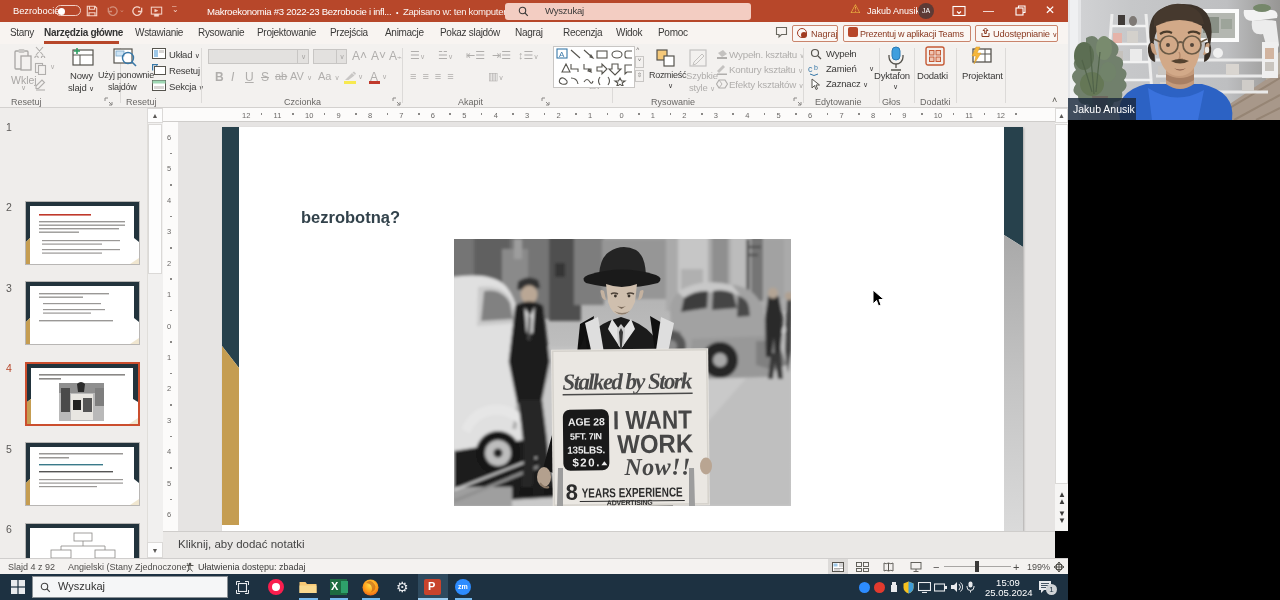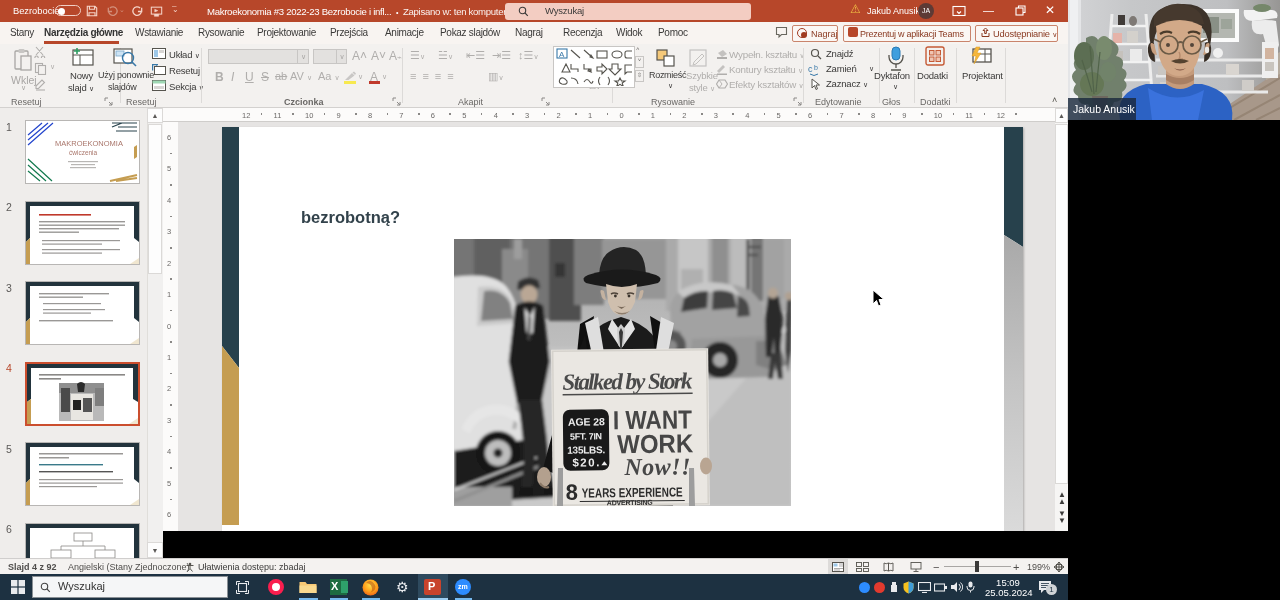--- a/index.html
+++ b/index.html
@@ -182,21 +182,21 @@
   <span class="abs" style="left:290px;top:70px;font-size:11px;color:#b0aeac;">AV <span style="font-size:7px;">∨</span></span>
   <span class="abs" style="left:318px;top:70px;font-size:11px;color:#b0aeac;">Aa <span style="font-size:7px;">∨</span></span>
   <svg class="abs" style="left:344px;top:71px;" width="13" height="10" viewBox="0 0 13 10">
       <path d="M1 9 L8 2 l2.5 2.5 L4.5 9 z M8.5 1.5 l1.5 -1 2 2 -1 1.5 z" fill="#c9c7c5"></path>
     </svg>
   <span class="abs" style="left:344px;top:81px;width:12px;height:3px;background:#f7e94f;"></span>
   <span class="abs" style="left:358px;top:73px;font-size:7px;color:#b0aeac;">∨</span>
   <span class="abs" style="left:370px;top:70px;font-size:12px;color:#b0aeac;">A</span>
   <span class="abs" style="left:369px;top:81px;width:11px;height:3px;background:#c0392b;"></span>
   <span class="abs" style="left:382px;top:73px;font-size:7px;color:#b0aeac;">∨</span>
-  <span class="glabel" style="left:284px;font-weight:bold;">Czcionka</span>
+  <span class="glabel" style="left:284px;">Czcionka</span>
   <svg class="abs" style="left:392px;top:97px;" width="9" height="9" viewBox="0 0 9 9">
       <path d="M1 1 h3 M1 1 v3 M8 8 h-3 M8 8 v-3 M8 8 L5 5" stroke="#8a8886" stroke-width="1" fill="none"></path>
     </svg>
   <span class="gsep" style="left:402px;"></span>
 
   <span class="abs" style="left:410px;top:49px;font-size:11px;color:#b0aeac;">☰<span style="font-size:7px;">∨</span></span>
   <span class="abs" style="left:438px;top:49px;font-size:11px;color:#b0aeac;">☱<span style="font-size:7px;">∨</span></span>
   <span class="abs" style="left:466px;top:49px;font-size:11px;color:#b0aeac;">⇤☰</span>
   <span class="abs" style="left:492px;top:49px;font-size:11px;color:#b0aeac;">⇥☰</span>
   <span class="abs" style="left:518px;top:49px;font-size:11px;color:#b0aeac;">↕☰<span style="font-size:7px;">∨</span></span>
@@ -262,21 +262,21 @@
   <span class="glabel" style="left:651px;">Rysowanie</span>
   <svg class="abs" style="left:793px;top:97px;" width="9" height="9" viewBox="0 0 9 9">
       <path d="M1 1 h3 M1 1 v3 M8 8 h-3 M8 8 v-3 M8 8 L5 5" stroke="#8a8886" stroke-width="1" fill="none"></path>
     </svg>
   <span class="gsep" style="left:803px;"></span>
 
   <svg class="abs" style="left:810px;top:48px;" width="12" height="12" viewBox="0 0 12 12">
       <circle cx="5" cy="5" r="3.5" fill="none" stroke="#56544e" stroke-width="1.2"></circle>
       <path d="M8 8 l3 3" stroke="#56544e" stroke-width="1.2"></path>
     </svg>
-  <span class="abs" style="left:826px;top:48px;font-size:9.5px;color:#3b3a39;letter-spacing:-0.2px;">Znajdź</span>
+  <span class="abs" style="left:826px;top:48px;font-size:9.5px;color:#3b3a39;letter-spacing:-0.2px;">Wypełn</span>
   <svg class="abs" style="left:808px;top:63px;" width="14" height="13" viewBox="0 0 14 13">
       <text x="0" y="9" font-size="9" fill="#3878a8">c</text>
       <text x="6" y="7" font-size="7" fill="#3878a8">b</text>
       <path d="M2 11 q4 3 8 0" fill="none" stroke="#3878a8" stroke-width="1"></path>
     </svg>
   <span class="abs" style="left:826px;top:63px;font-size:9.5px;color:#3b3a39;letter-spacing:-0.2px;">Zamień</span>
   <span class="abs" style="left:869px;top:65px;font-size:7px;color:#3b3a39;">∨</span>
   <svg class="abs" style="left:810px;top:78px;" width="11" height="13" viewBox="0 0 11 13">
       <path d="M2 1 v9 l2.5-2.5 1.5 4 1.5-0.7 -1.5-3.8 h3.5 z" fill="#fff" stroke="#56544e" stroke-width="1"></path>
     </svg>
@@ -308,42 +308,20 @@
   <svg class="abs" style="left:968px;top:46px;" width="24" height="20" viewBox="0 0 24 20">
       <rect x="5" y="3" width="18" height="13" fill="#fff" stroke="#56544e" stroke-width="1.3"></rect>
       <path d="M17 3 v13 M5 8 h18" stroke="#56544e" stroke-width="1"></path>
       <path d="M8 1 l-4 9 h4 l-2 8 7-11 h-4 l3-6 z" fill="#f5b73d" stroke="#d89a20" stroke-width="0.5"></path>
     </svg>
   <span class="abs" style="left:962px;top:70px;font-size:9.5px;color:#3b3a39;letter-spacing:-0.2px;">Projektant</span>
   <span class="gsep" style="left:1005px;"></span>
   <span class="abs" style="left:1052px;top:95px;font-size:9px;color:#56544e;">˄</span>
   <div id="thumbpanel" class="abs">
     <span class="thumbnum" style="top:13px;">1</span>
-    <div class="thumb" style="top:12px;" id="th1">
-      <svg width="113" height="62" viewBox="0 0 113 62">
-        <g stroke="#2244cc" stroke-width="1.2" fill="none">
-            <path d="M2 14 L16 2 M2 19 L22 2 M2 24 L27 2"></path>
-          </g>
-        <g stroke="#28424c" stroke-width="1.2" fill="none">
-            <path d="M86 2 L111 2 M92 6 L111 6 M86 6 L96 2 M90 10 L111 10"></path>
-          </g>
-        <g stroke="#137a4e" stroke-width="1.2" fill="none">
-            <path d="M2 50 L14 60 M2 44 L20 60 M2 38 L26 60"></path>
-          </g>
-        <g stroke="#c59d51" stroke-width="2" fill="none">
-            <path d="M84 60 L111 54 M90 60 L111 57"></path>
-          </g>
-        <path d="M108 26 L111 24 v12 l-3 2 z" fill="#c59d51"></path>
-        <text x="29" y="25" font-size="7.5" fill="#a9766b">MAKROEKONOMIA</text>
-        <text x="43" y="34" font-size="6.5" fill="#a9766b">ćwiczenia</text>
-        <rect x="42" y="40" width="30" height="1.2" fill="#b8b6b4"></rect>
-        <rect x="45" y="43" width="24" height="1.2" fill="#b8b6b4"></rect>
-        <rect x="44" y="46" width="26" height="1.2" fill="#b8b6b4"></rect>
-      </svg>
-    </div>
     <span class="thumbnum" style="top:93px;">2</span>
     <div class="thumb" style="top:92.5px;" id="th2">
       <svg width="113" height="62" viewBox="0 0 113 62">
         <rect x="0" y="0" width="113" height="4" fill="#22333c"></rect>
         <polygon points="108,4 113,4 113,40 108,36" fill="#22333c"></polygon>
         <polygon points="0,4 4,4 4,36 0,40" fill="#22333c"></polygon>
         <polygon points="0,40 4,36 4,62 0,62" fill="#c59d51"></polygon>
         <polygon points="104,62 113,56 113,62" fill="#f0e6cf"></polygon>
         <rect x="13" y="12" width="52" height="1.6" fill="#c0392b"></rect>
         <g fill="#9a9896">
@@ -669,22 +647,25 @@
       <ellipse cx="252" cy="227" rx="6" ry="8.5" fill="#b9a592"></ellipse>
     </svg>
     </div>
   </div>
   <div id="vscroll" class="abs">
     <div class="abs" style="left:0;top:0;width:13px;height:15px;background:#fdfdfd;border:1px solid #dbd9d7;color:#5b5957;font-size:7px;text-align:center;line-height:14px;">▲</div>
     <div class="abs" style="left:0;top:16px;width:13px;height:360px;background:#fdfdfd;border:1px solid #dbd9d7;"></div>
     <div class="abs" style="left:1px;top:383px;color:#3b3a39;font-size:8px;line-height:7px;text-align:center;width:12px;">▲<br>▲</div>
     <div class="abs" style="left:1px;top:402px;color:#3b3a39;font-size:8px;line-height:7px;text-align:center;width:12px;">▼<br>▼</div>
   </div>
+  <div id="notes" class="abs">
+      <span style="position:absolute;left:15px;top:6px;font-size:11.5px;color:#444;">Kliknij, aby dodać notatki</span>
+    </div>
   <div id="statusbar" class="abs">
-    <span class="abs" style="left:8px;top:3px;font-weight:bold;">Slajd 4 z 92</span>
+    <span class="abs" style="left:8px;top:3px;">Slajd 4 z 92</span>
     <span class="abs" style="left:68px;top:3px;">Angielski (Stany Zjednoczone)</span>
     <svg class="abs" style="left:185px;top:3px;" width="10" height="10" viewBox="0 0 10 10">
         <circle cx="5" cy="2" r="1.3" fill="#56544e"></circle>
         <path d="M1.5 3.5 h7 M5 3.5 v3 M5 6.5 l-2.5 3 M5 6.5 l2.5 3" stroke="#56544e" stroke-width="1" fill="none"></path>
       </svg>
     <span class="abs" style="left:198px;top:3px;color:#3b3a39;">Ułatwienia dostępu: zbadaj</span>
     <span class="abs" style="left:772px;top:3px;margin-top:48px;">≜ Notatki</span>
     <span class="abs" style="left:828px;top:0px;width:20px;height:16px;background:#dddbd9;"></span>
     <svg class="abs" style="left:832px;top:3px;" width="12" height="10" viewBox="0 0 12 10">
         <rect x="0.5" y="0.5" width="11" height="9" fill="#fff" stroke="#56544e"></rect>

